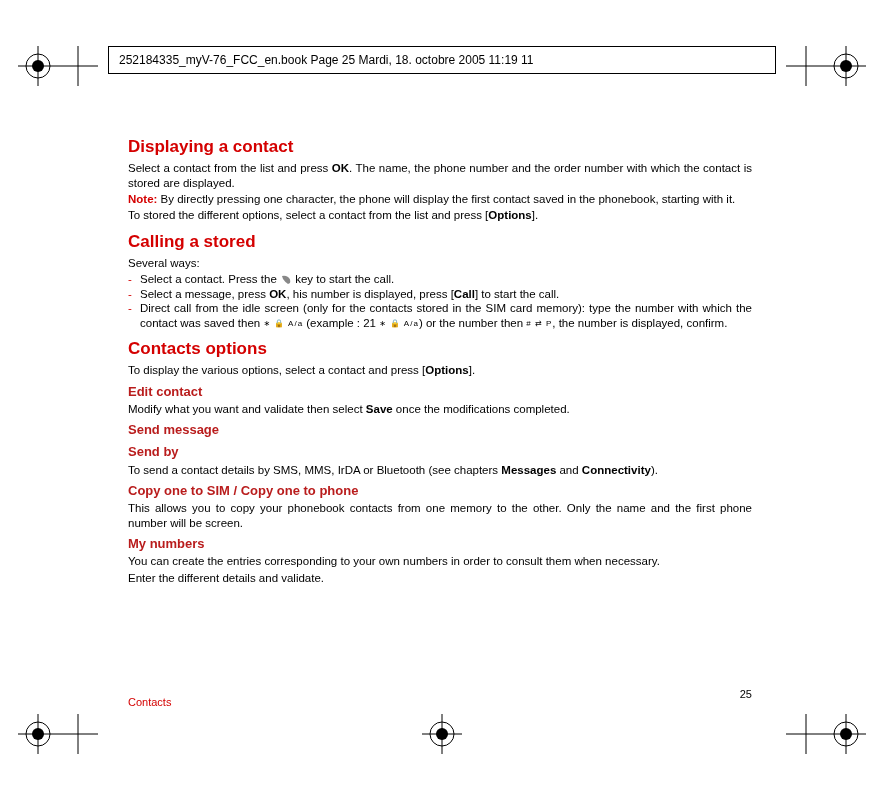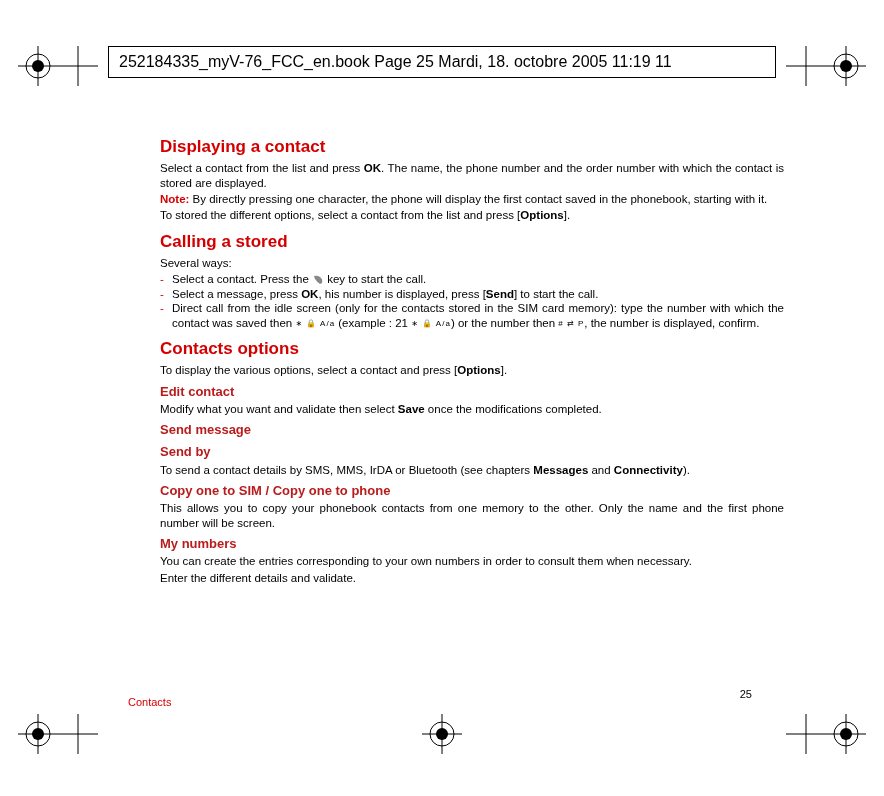--- a/index.html
+++ b/index.html
@@ -27,31 +27,30 @@
   .reg-ml-bot { bottom: 42px; left: 58px; }
   .reg-mr-bot { bottom: 42px; right: 58px; }
   .reg-center-bot { bottom: 42px; left: 422px; }
   .header-box {
     position: absolute;
     top: 46px;
     left: 108px;
     right: 108px;
     border: 1px solid #000;
     padding: 6px 10px;
-    font-size: 16px;
+    font-size: 12px;
     background: #fff;
   }
   .content {
     position: absolute;
     top: 128px;
     left: 128px;
     width: 624px;
     font-size: 11.5px;
     line-height: 1.25;
-    margin-left: 32px;
   }
   .h-red {
     color: #d40000;
     font-weight: bold;
     font-size: 17px;
     margin: 8px 0 4px 0;
   }
   .h-red-sub {
     color: #b91c1c;
     font-weight: bold;
@@ -179,21 +178,21 @@
       <div class="dash">-</div>
       <div class="txt">
         <span>Select a contact. Press the </span><span class="key-icon"><svg viewBox="0 0 12 12">
               <path d="M2 2 Q5 1 8 3 Q11 5 10 9 L8 10 Q5 8 3 5 Z" fill="#888"></path>
             </svg></span><span> key to start the call.</span>
       </div>
     </div>
     <div class="row">
       <div class="dash">-</div>
       <div class="txt">
-        <span>Select a message, press </span><b>OK</b><span>, his number is displayed, press [</span><b>Send</b><span>] to start the call.</span>
+        <span>Select a message, press </span><b>OK</b><span>, his number is displayed, press [</span><b>Call</b><span>] to start the call.</span>
       </div>
     </div>
     <div class="row">
       <div class="dash">-</div>
       <div class="txt">
         <span>Direct call from the idle screen (only for the contacts stored in the SIM card memory): type the number with which the contact was saved then </span><span class="sym"><span>∗</span> <span>🔒</span> <span>A/a</span></span><span> (example : 21 </span><span class="sym"><span>∗</span> <span>🔒</span> <span>A/a</span></span><span>) or the number then </span><span class="sym"><span>#</span> <span>⇄</span> <span>P</span></span><span>, the number is displayed, confirm.</span>
       </div>
     </div>
   </div>
 

